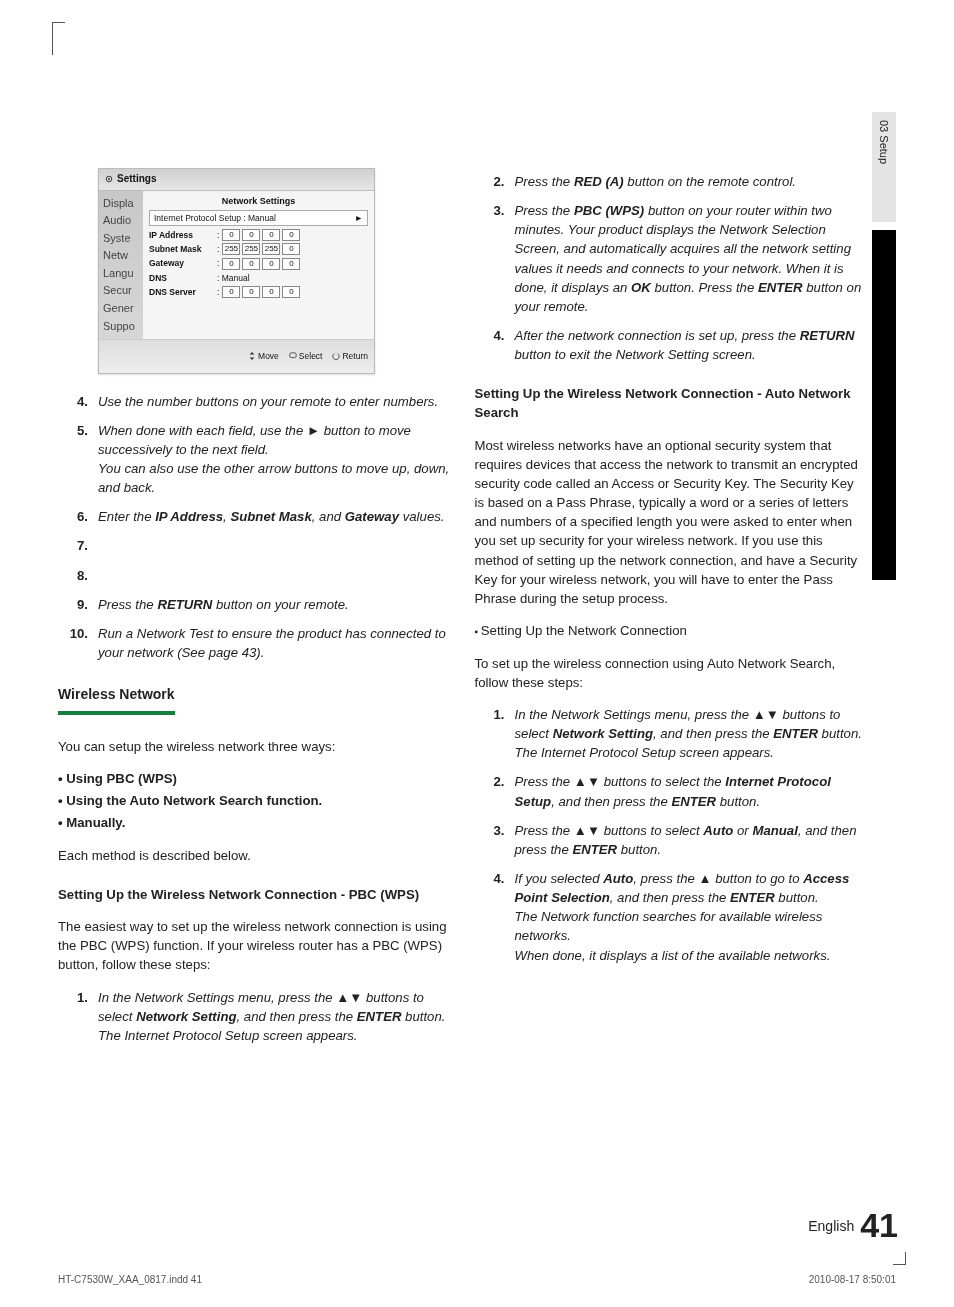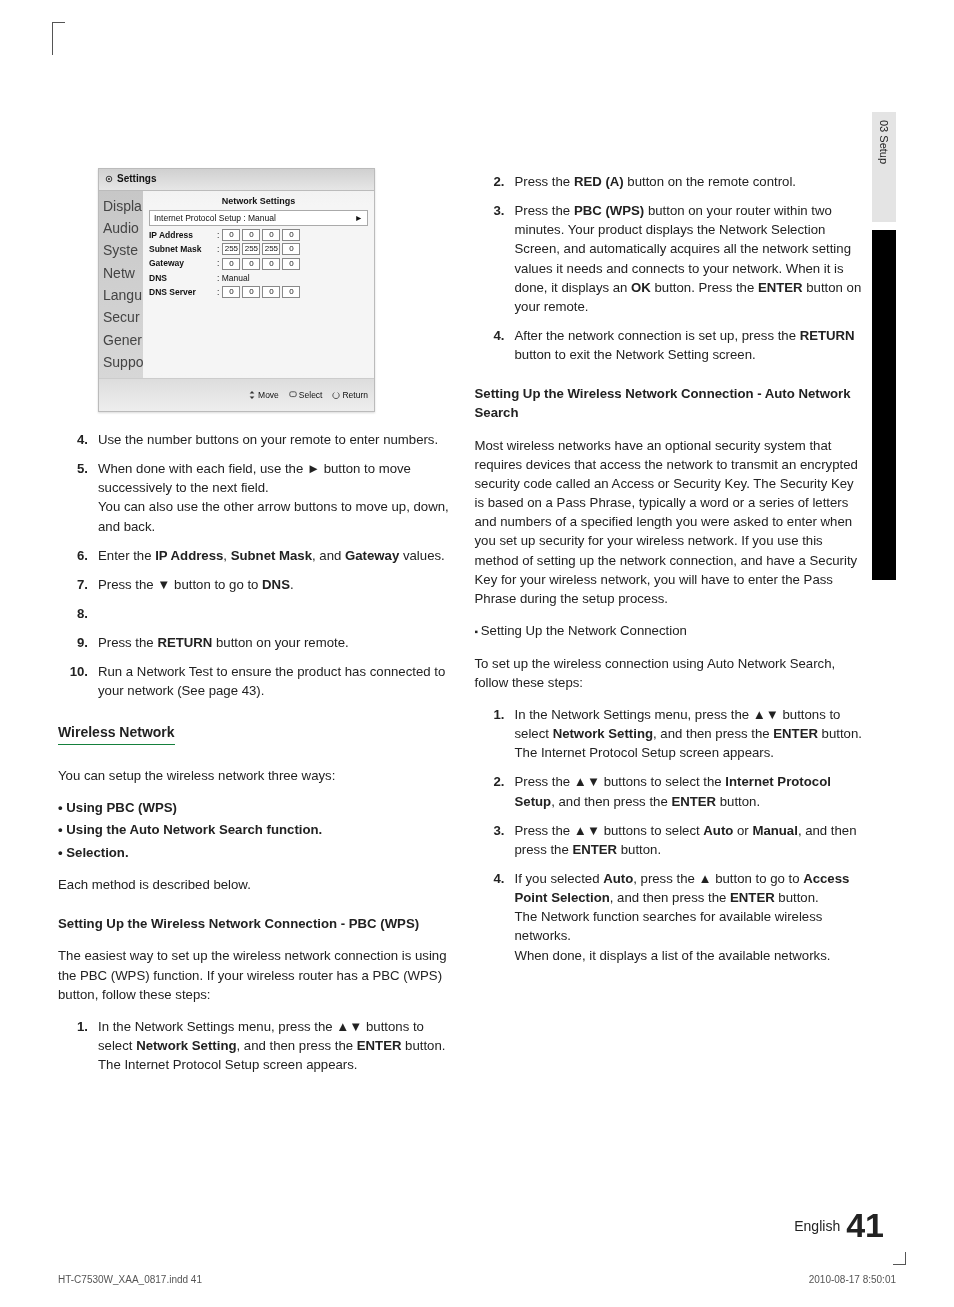--- a/index.html
+++ b/index.html
@@ -82,21 +82,21 @@
     width:8px;height:8px;display:inline-block;
   }
   .gear svg{display:block}
   .sp-body {
     display:flex;
   }
   .sp-side {
     width: 40px;
     background: linear-gradient(#c7c7c7,#d7d7d7);
     padding: 4px 0 4px 4px;
-    font-size: 14px;
+    font-size: 11px;
     color:#444;
     line-height:1.6;
     white-space:nowrap;
     overflow:hidden;
   }
   .sp-main {
     flex:1;
     padding: 2px 6px 4px 6px;
   }
   .sp-title {
@@ -152,27 +152,27 @@
     display:flex;
     margin: 4px 0 10px 0;
   }
   ol.steps > li .num {
     font-weight: bold;
     width: 30px;
     flex-shrink:0;
     text-align:right;
     padding-right:10px;
   }
-  ol.steps > li .txt { flex:1; }
+  ol.steps > li .txt { flex:1;font-style:italic; }
   h4.sub {
     font-size: 14px;
-    border-bottom: 1px solid #15803d;
+    border-bottom: 4px solid #15803d;
     display:inline-block;
     margin: 10px 0 8px 0;
-    padding-bottom:1px;
+    padding-bottom:7px;
   }
   h4.bold {
     font-size: 13.2px;
     font-weight:bold;
     margin: 20px 0 8px 0;
   }
   ul.bul {
     list-style: none;
     padding:0;
     margin: 6px 0 10px 0;
@@ -187,21 +187,21 @@
     padding:0;
     margin: 10px 0 2px 0;
   }
   ul.sq li::before {
     content: "▪ ";
     font-size: 10px;
   }
   .footer {
     position:absolute;
     bottom: 62px;
-    right: 70px;
+    right: 56px;
     font-size: 14px;
     margin-top: 22px;
   }
   .footer .pg {
     font-size: 34px;
     font-weight: bold;
     vertical-align: -6px;
     margin-left: 6px;
   }
   .print-info {
@@ -336,41 +336,40 @@
           <li>
             <span class="num">5.</span>
             <span class="txt">When done with each field, use the ► button to move successively to the next field.<br>You can also use the other arrow buttons to move up, down, and back.</span>
           </li>
           <li>
             <span class="num">6.</span>
             <span class="txt">Enter the <b>IP Address</b>, <b>Subnet Mask</b>, and <b>Gateway</b> values.</span>
           </li>
           <li>
             <span class="num">7.</span>
-            <span class="txt">Press the ▼ button to go to <b>DNS</b>.</span>
           </li>
           <li>
             <span class="num">8.</span>
           </li>
           <li>
             <span class="num">9.</span>
             <span class="txt">Press the <b>RETURN</b> button on your remote.</span>
           </li>
           <li>
             <span class="num">10.</span>
             <span class="txt">Run a Network Test to ensure the product has connected to your network (See page 43).</span>
           </li>
         </ol>
 
       <h4 class="sub">Wireless Network</h4>
       <p>You can setup the wireless network three ways:</p>
       <ul class="bul" id="wbul">
           <li>Using PBC (WPS)</li>
           <li>Using the Auto Network Search function.</li>
-          <li>Selection.</li>
+          <li>Manually.</li>
         </ul>
       <p>Each method is described below.</p>
 
       <h4 class="bold">Setting Up the Wireless Network Connection - PBC (WPS)</h4>
       <p>The easiest way to set up the wireless network connection is using the PBC (WPS) function. If your wireless router has a PBC (WPS) button, follow these steps:</p>
       <ol class="steps">
         <li>
             <span class="num">1.</span>
             <span class="txt" id="pbc-step-txt">In the Network Settings menu, press the ▲▼ buttons to select <b>Network Setting</b>, and then press the <b>ENTER</b> button.<br>The Internet Protocol Setup screen appears.</span>
           </li>

